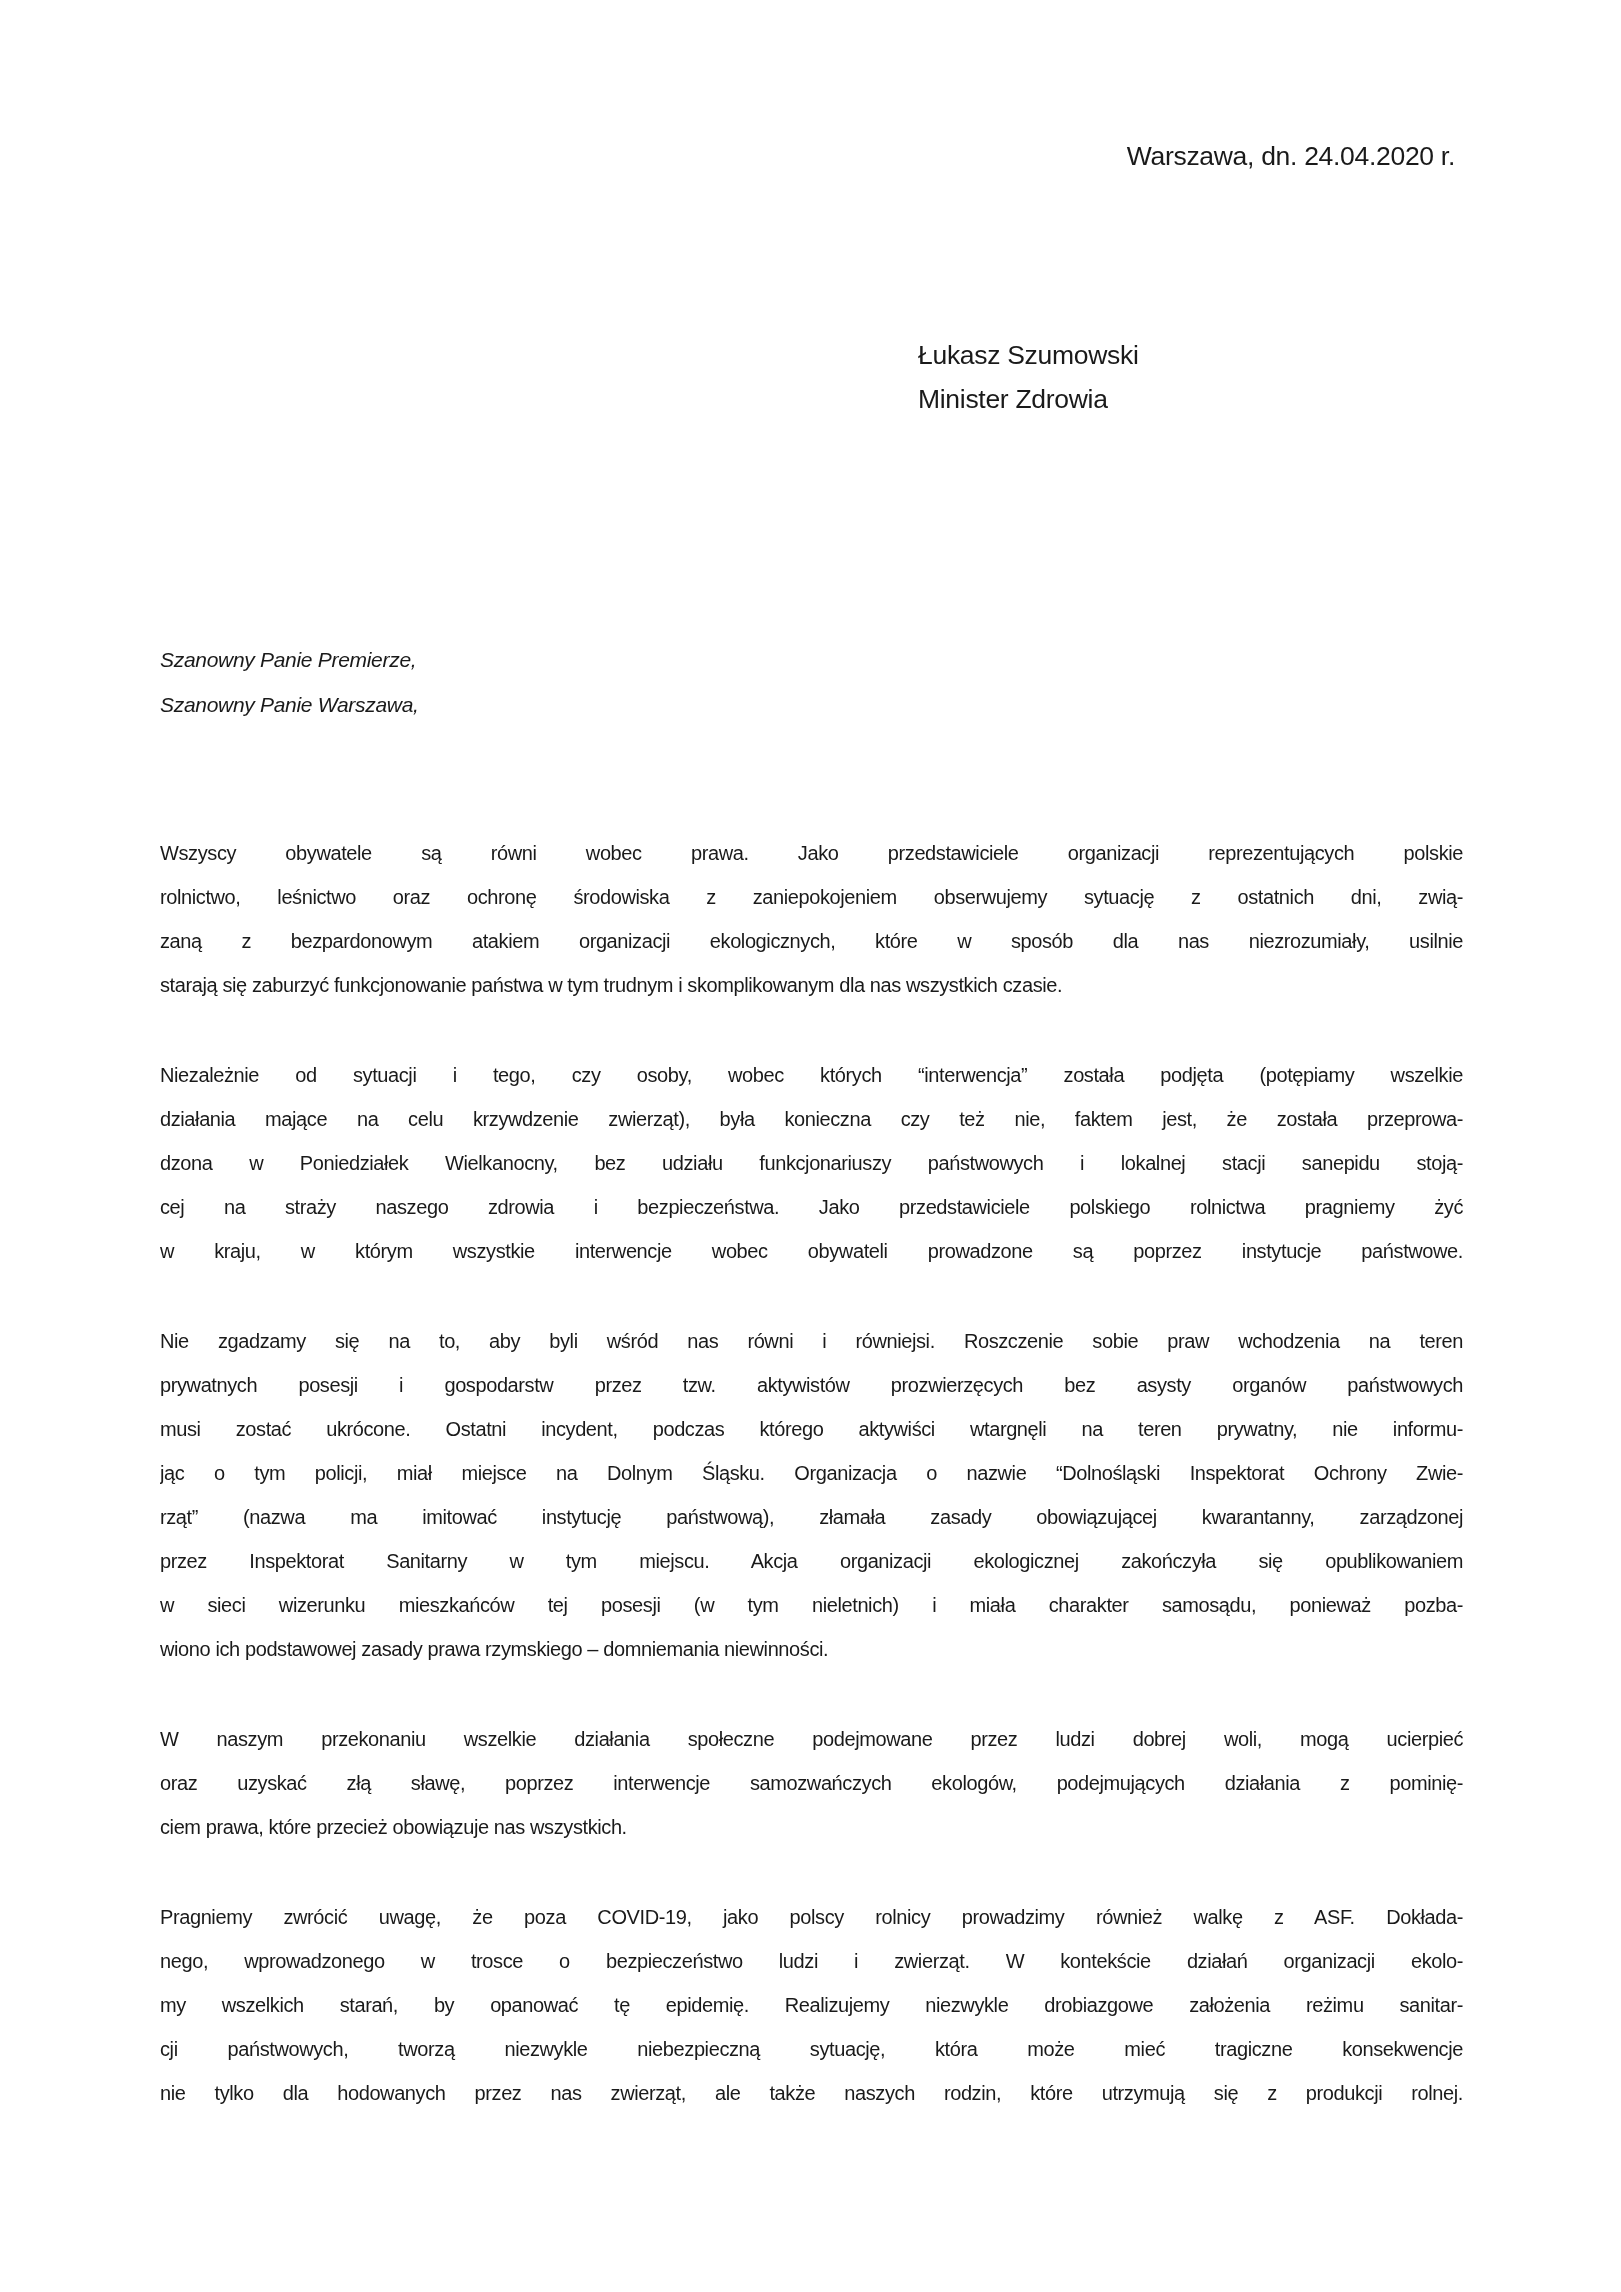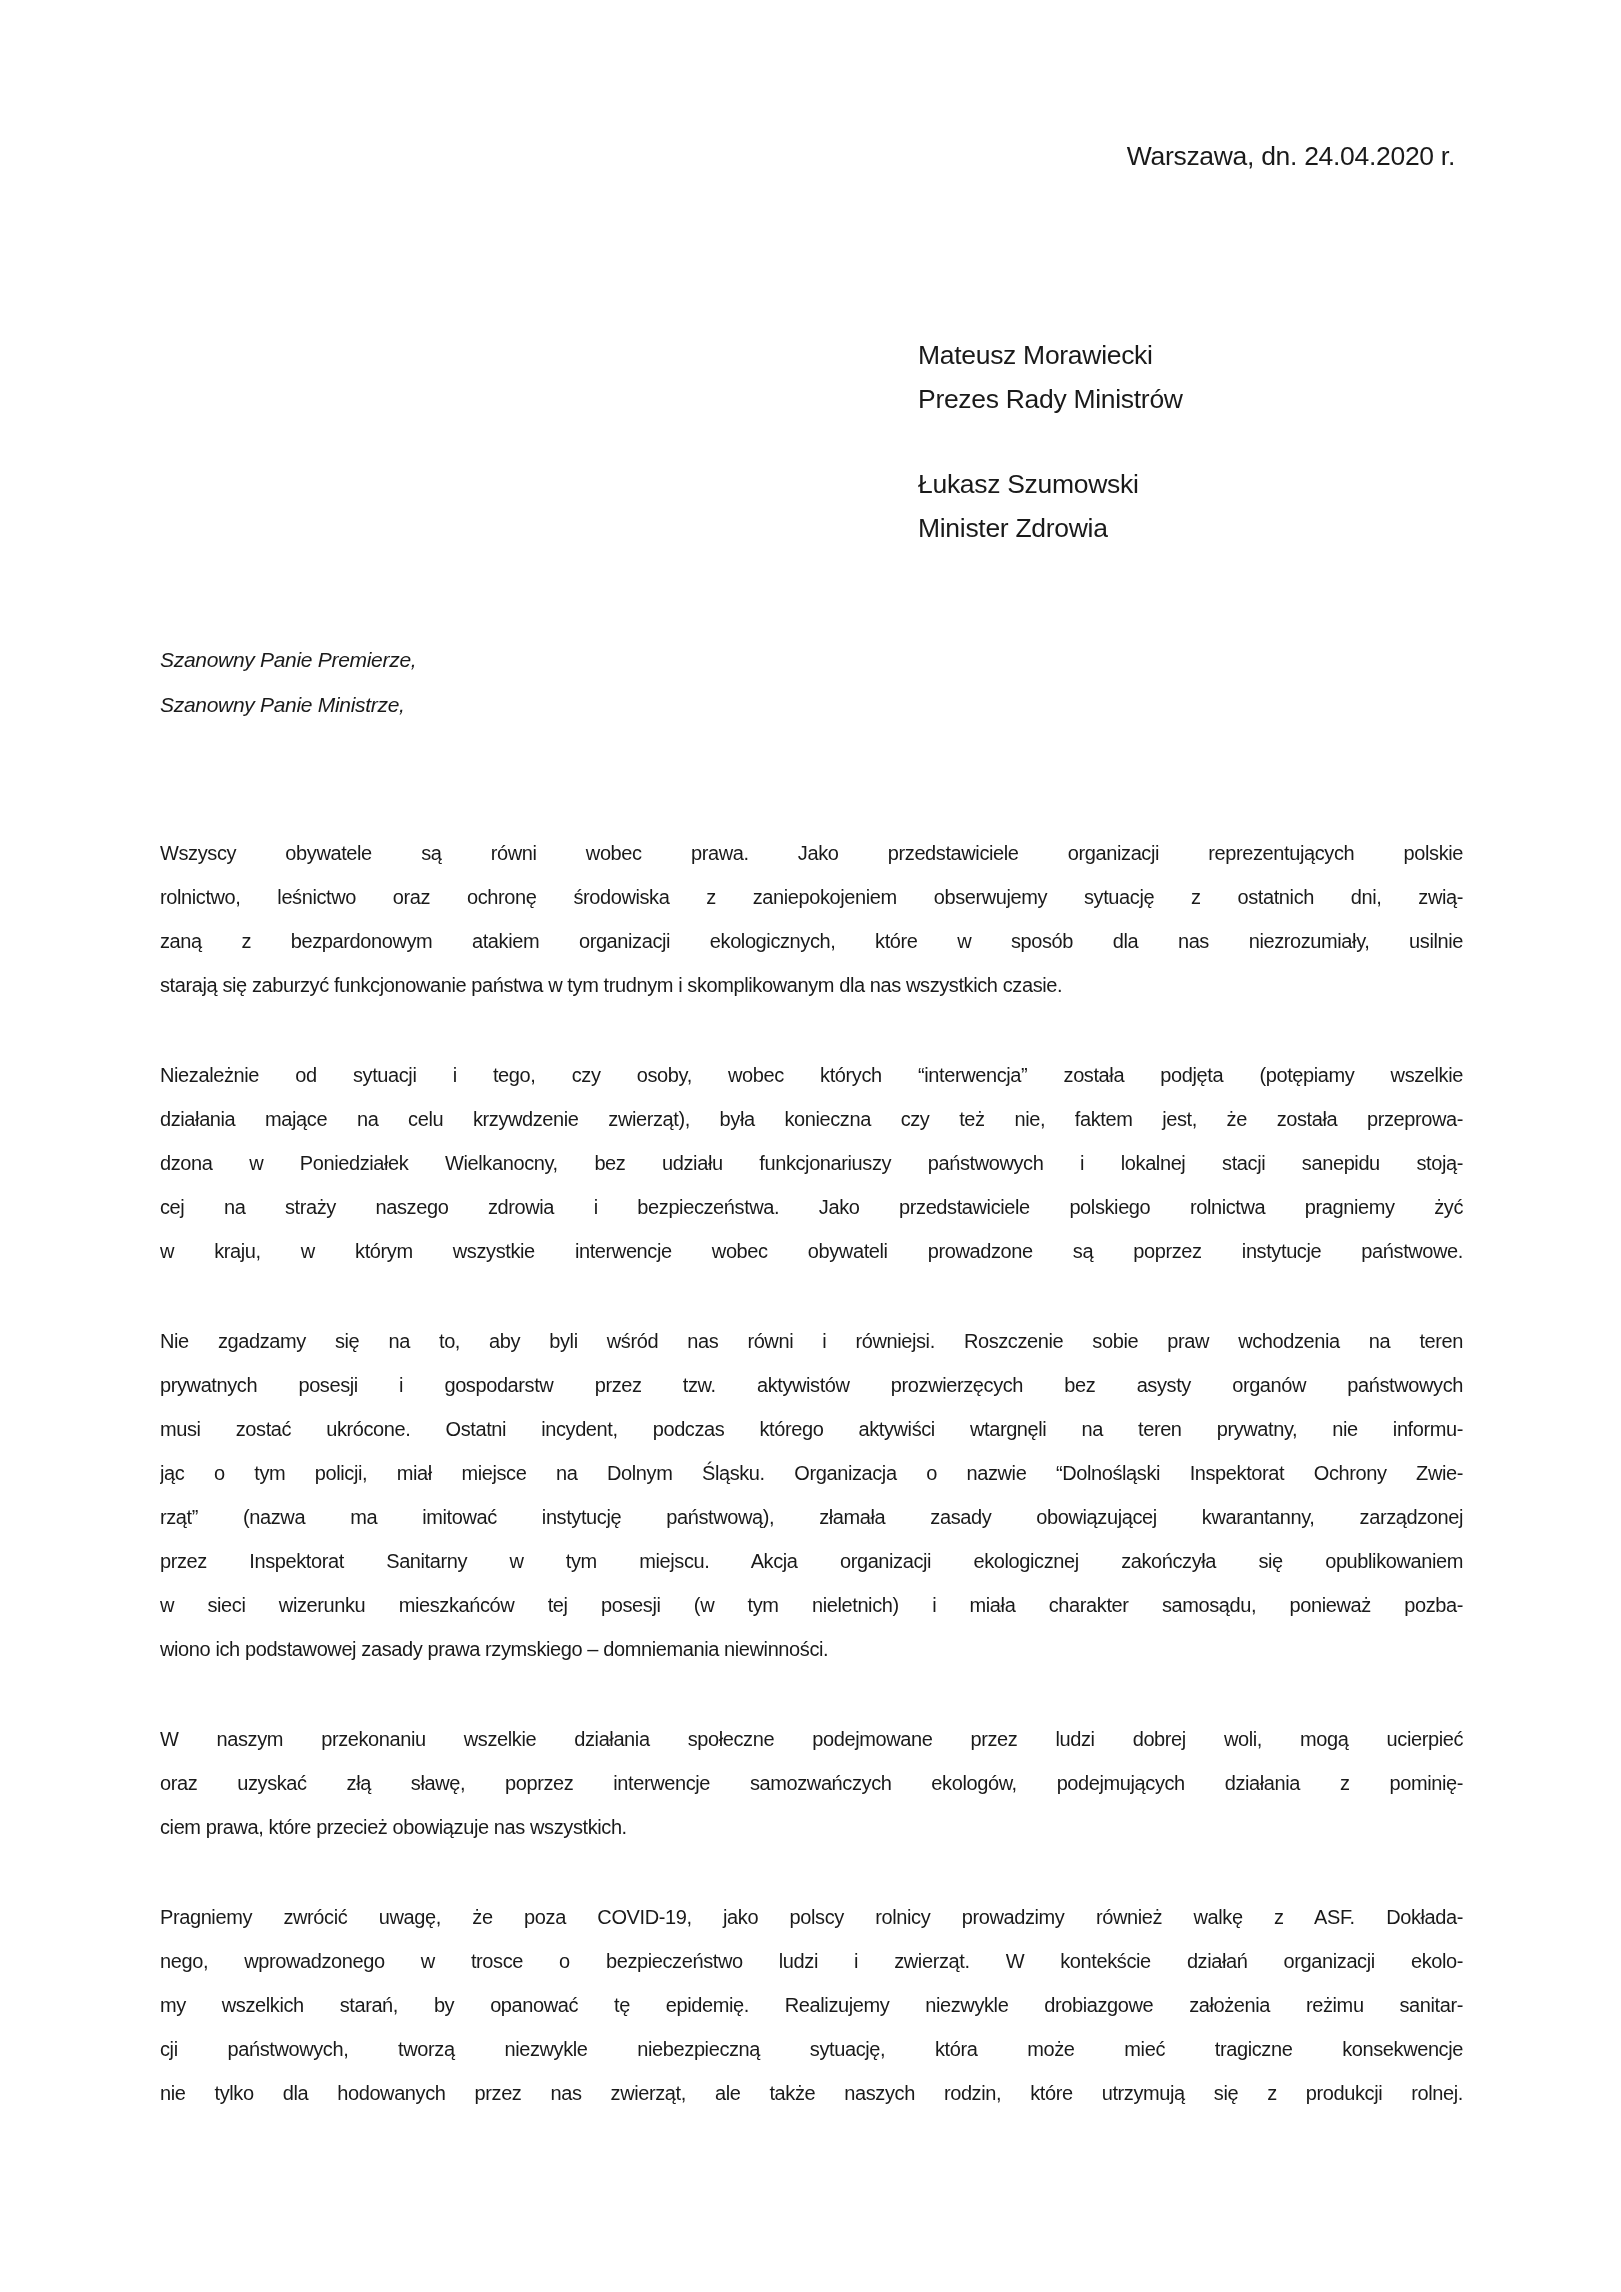--- a/index.html
+++ b/index.html
@@ -82,32 +82,28 @@
 </style>
 </head>
 <body>
 
 <div class="page">
 
   <div class="date">Warszawa, dn. 24.04.2020 r.</div>
 
   <div class="addressees">
     <div class="addressee">
-      <div class="line">Mateusz Morawiecki</div>
-      <div class="line">Prezes Rady Ministrów</div>
-    </div>
-    <div class="addressee">
       <div class="line">Łukasz Szumowski</div>
       <div class="line">Minister Zdrowia</div>
     </div>
   </div>
 
   <div class="salutation">
     <div class="line">Szanowny Panie Premierze,</div>
-    <div class="line">Szanowny Panie Ministrze,</div>
+    <div class="line">Szanowny Panie Warszawa,</div>
   </div>
 
   <div class="body">
 
     <div class="para">
       <span class="line">Wszyscy obywatele są równi wobec prawa. Jako przedstawiciele organizacji reprezentujących polskie</span>
       <span class="line">rolnictwo, leśnictwo oraz ochronę środowiska z zaniepokojeniem obserwujemy sytuację z ostatnich dni, zwią-</span>
       <span class="line">zaną z bezpardonowym atakiem organizacji ekologicznych, które w sposób dla nas niezrozumiały, usilnie</span>
       <span class="line last">starają się zaburzyć funkcjonowanie państwa w tym trudnym i skomplikowanym dla nas wszystkich czasie.</span>
     </div>

